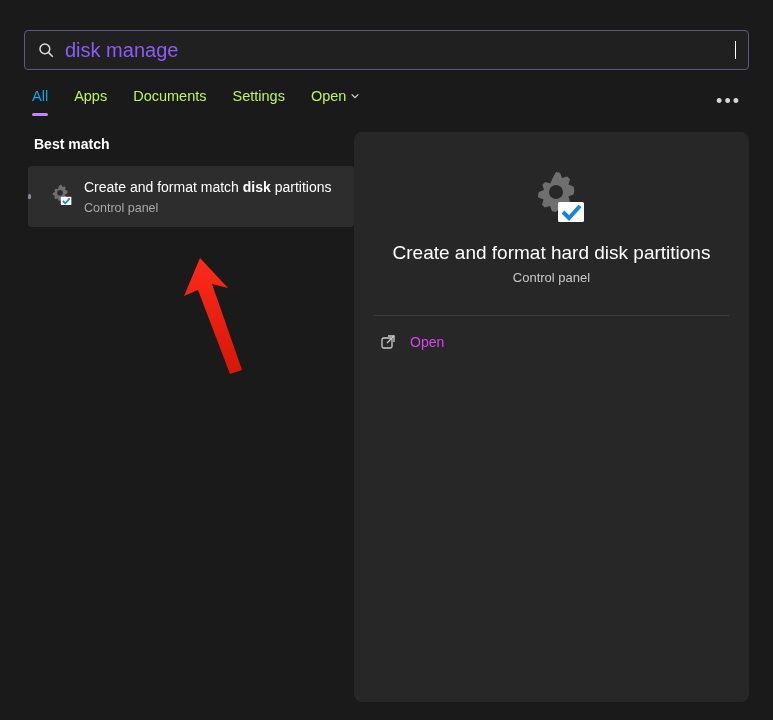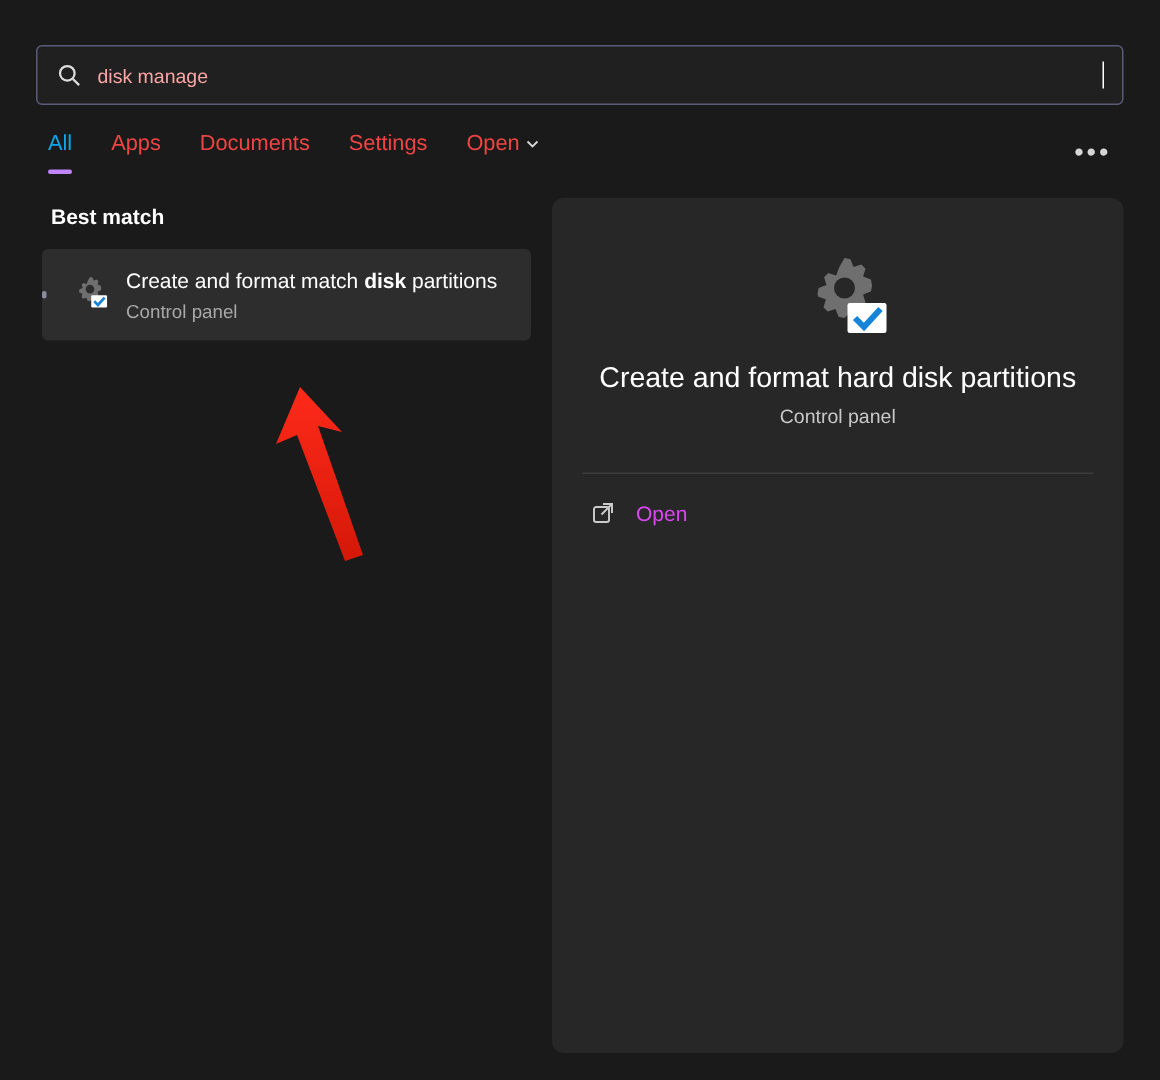--- a/index.html
+++ b/index.html
@@ -26,42 +26,42 @@
       width: 18px;
       height: 18px;
       margin-right: 10px;
       opacity: 0.85;
     }
     .search-input {
       flex: 1;
       background: transparent;
       border: none;
       outline: none;
-      color: #fca5a5;
-      font-size: 13px;
+      color: #8b5cf6;
+      font-size: 20px;
       font-family: inherit;
     }
     .search-input::after {
       content: "";
     }
     .cursor-line {
       border-left: 1px solid #fff;
       height: 18px;
       margin-left: -2px;
     }
     .tabs-row {
       display: flex;
       align-items: center;
       padding: 18px 24px 0 32px;
       gap: 26px;
       position: relative;
     }
     .tab {
       font-size: 14.5px;
-      color: #ef4444;
+      color: #bef264;
       cursor: pointer;
       padding-bottom: 10px;
       position: relative;
     }
     .tab.active {
       color: #0ea5e9;
     }
     .tab.active::after {
       content: "";
       position: absolute;
@@ -80,21 +80,20 @@
       margin-left: auto;
       padding-right: 8px;
       font-size: 18px;
       letter-spacing: 2px;
       color: #d6d6d6;
       cursor: pointer;
     }
     .content {
       display: flex;
       padding: 18px 24px 0 28px;
-      gap: 14px;
       justify-content: center;
     }
     .left-col { width: 326px; }
     .right-col {
       flex: 1;
       background: #272727;
       border-radius: 8px;
       height: 570px;
       padding: 0;
     }

